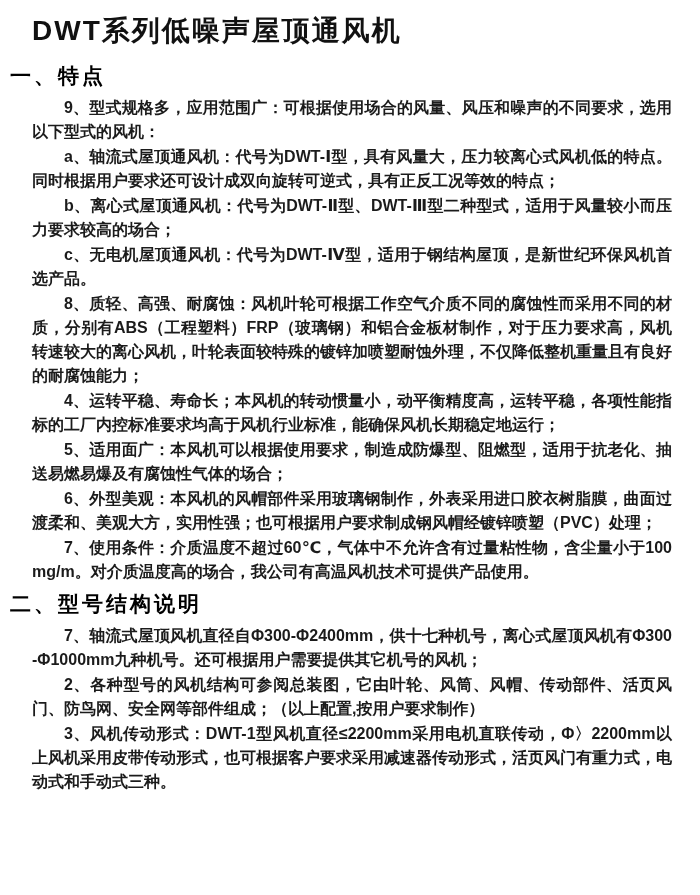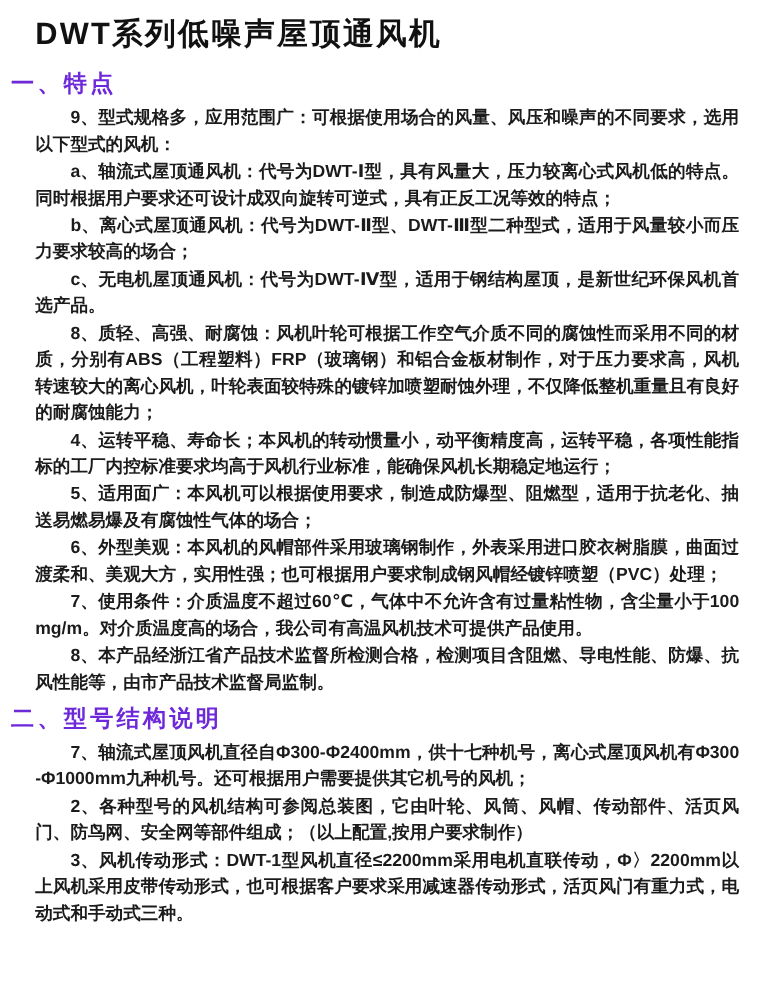--- a/index.html
+++ b/index.html
@@ -22,21 +22,21 @@
     font-weight: bold;
     letter-spacing: 2px;
     margin: 4px 0 12px 0;
     color: #111111;
   }
   .section-heading {
     font-size: 21px;
     font-weight: bold;
     letter-spacing: 3px;
     margin: 6px 0 6px -22px;
-    color: #6d28d9;
+    color: #000000;
   }
   .section-heading.second {
   }
   .para {
     font-size: 16px;
     font-weight: bold;
     line-height: 24px;
     text-indent: 2em;
     text-align: justify;
     margin: 0 0 1px 0;
@@ -56,21 +56,20 @@
 
     <p class="para">9、型式规格多，应用范围广：可根据使用场合的风量、风压和噪声的不同要求，选用以下型式的风机：</p>
     <p class="para">a、轴流式屋顶通风机：代号为DWT-Ⅰ型，具有风量大，压力较离心式风机低的特点。同时根据用户要求还可设计成双向旋转可逆式，具有正反工况等效的特点；</p>
     <p class="para">b、离心式屋顶通风机：代号为DWT-Ⅱ型、DWT-Ⅲ型二种型式，适用于风量较小而压力要求较高的场合；</p>
     <p class="para">c、无电机屋顶通风机：代号为DWT-Ⅳ型，适用于钢结构屋顶，是新世纪环保风机首选产品。</p>
     <p class="para">8、质轻、高强、耐腐蚀：风机叶轮可根据工作空气介质不同的腐蚀性而采用不同的材质，分别有ABS（工程塑料）FRP（玻璃钢）和铝合金板材制作，对于压力要求高，风机转速较大的离心风机，叶轮表面较特殊的镀锌加喷塑耐蚀外理，不仅降低整机重量且有良好的耐腐蚀能力；</p>
     <p class="para">4、运转平稳、寿命长；本风机的转动惯量小，动平衡精度高，运转平稳，各项性能指标的工厂内控标准要求均高于风机行业标准，能确保风机长期稳定地运行；</p>
     <p class="para">5、适用面广：本风机可以根据使用要求，制造成防爆型、阻燃型，适用于抗老化、抽送易燃易爆及有腐蚀性气体的场合；</p>
     <p class="para">6、外型美观：本风机的风帽部件采用玻璃钢制作，外表采用进口胶衣树脂膜，曲面过渡柔和、美观大方，实用性强；也可根据用户要求制成钢风帽经镀锌喷塑（PVC）处理；</p>
     <p class="para">7、使用条件：介质温度不超过60℃，气体中不允许含有过量粘性物，含尘量小于100mg/m。对介质温度高的场合，我公司有高温风机技术可提供产品使用。</p>
-    <p class="para">8、本产品经浙江省产品技术监督所检测合格，检测项目含阻燃、导电性能、防爆、抗风性能等，由市产品技术监督局监制。</p>
   </section>
 
   <section>
     <h2 class="section-heading second">二、型号结构说明</h2>
 
     <p class="para">7、轴流式屋顶风机直径自Φ300-Φ2400mm，供十七种机号，离心式屋顶风机有Φ300-Φ1000mm九种机号。还可根据用户需要提供其它机号的风机；</p>
     <p class="para">2、各种型号的风机结构可参阅总装图，它由叶轮、风筒、风帽、传动部件、活页风门、防鸟网、安全网等部件组成；（以上配置,按用户要求制作）</p>
     <p class="para">3、风机传动形式：DWT-1型风机直径≤2200mm采用电机直联传动，Φ〉2200mm以上风机采用皮带传动形式，也可根据客户要求采用减速器传动形式，活页风门有重力式，电动式和手动式三种。</p>
 
   </section>

